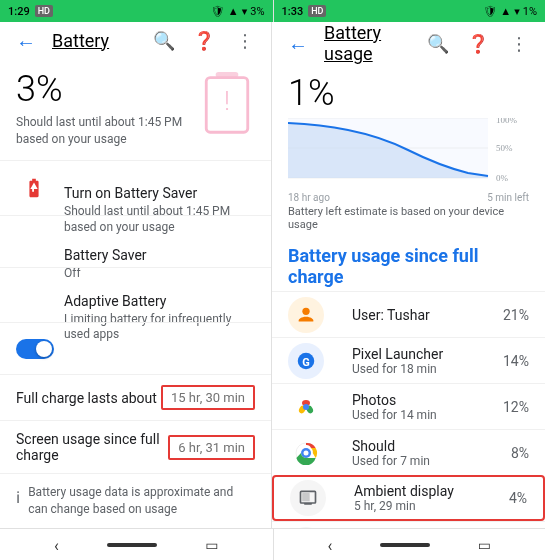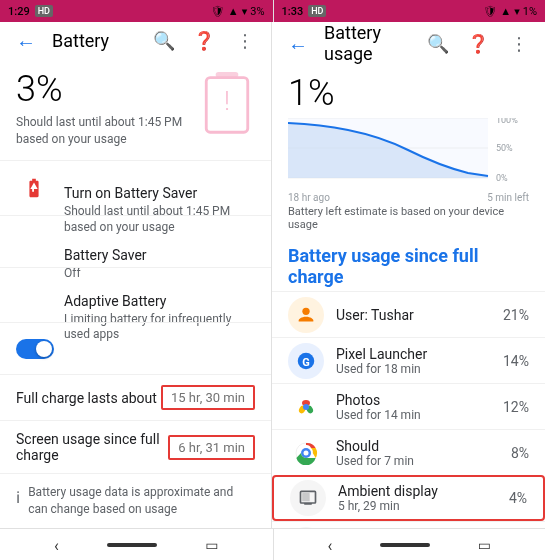--- a/index.html
+++ b/index.html
@@ -11,21 +11,21 @@
       overflow: hidden;
       display: flex;
       flex-direction: column;
     }
 
     
     .status-bars {
       display: flex;
       width: 100%;
       height: 22px;
-      background: #be185d;
+      background: #22c55e;
     }
     .status-bar {
       width: 50%;
       height: 22px;
       display: flex;
       align-items: center;
       justify-content: space-between;
       padding: 0 8px;
       font-size: 11px;
       color: #000;
@@ -76,20 +76,21 @@
       height: 46px;
       padding: 0 8px;
       background: #fff;
     }
     .app-bar-title {
       flex: 1;
       font-size: 18px;
       font-weight: 400;
       color: #000;
       margin-left: 8px;
+      text-decoration: underline;
     }
     .app-bar-icons {
       display: flex;
       align-items: center;
       gap: 4px;
     }
     .icon-btn {
       width: 36px;
       height: 36px;
       display: flex;
@@ -234,20 +235,21 @@
       font-weight: 300;
       color: #000;
       padding: 8px 16px 0 16px;
     }
 
     
     .chart-container {
       padding: 4px 16px 0 16px;
       position: relative;
       height: 90px;
+      font-family: Liberation Serif, serif;
     }
     .chart-time-labels {
       display: flex;
       justify-content: space-between;
       padding: 2px 16px 0 16px;
       font-size: 10px;
       color: #9aa0a6;
     }
     .chart-note {
       font-size: 11px;
@@ -261,20 +263,21 @@
       color: #1a73e8;
       font-weight: 700;
     }
 
     .usage-item {
       display: flex;
       align-items: center;
       padding: 18px 16px;
       border-top: 1px solid #f0f0f0;
       min-height: 46px;
+      gap: 16px;
     }
     .usage-item-icon {
       width: 36px;
       height: 36px;
       border-radius: 50%;
       display: flex;
       align-items: center;
       justify-content: center;
       margin-right: 12px;
       font-size: 18px;

